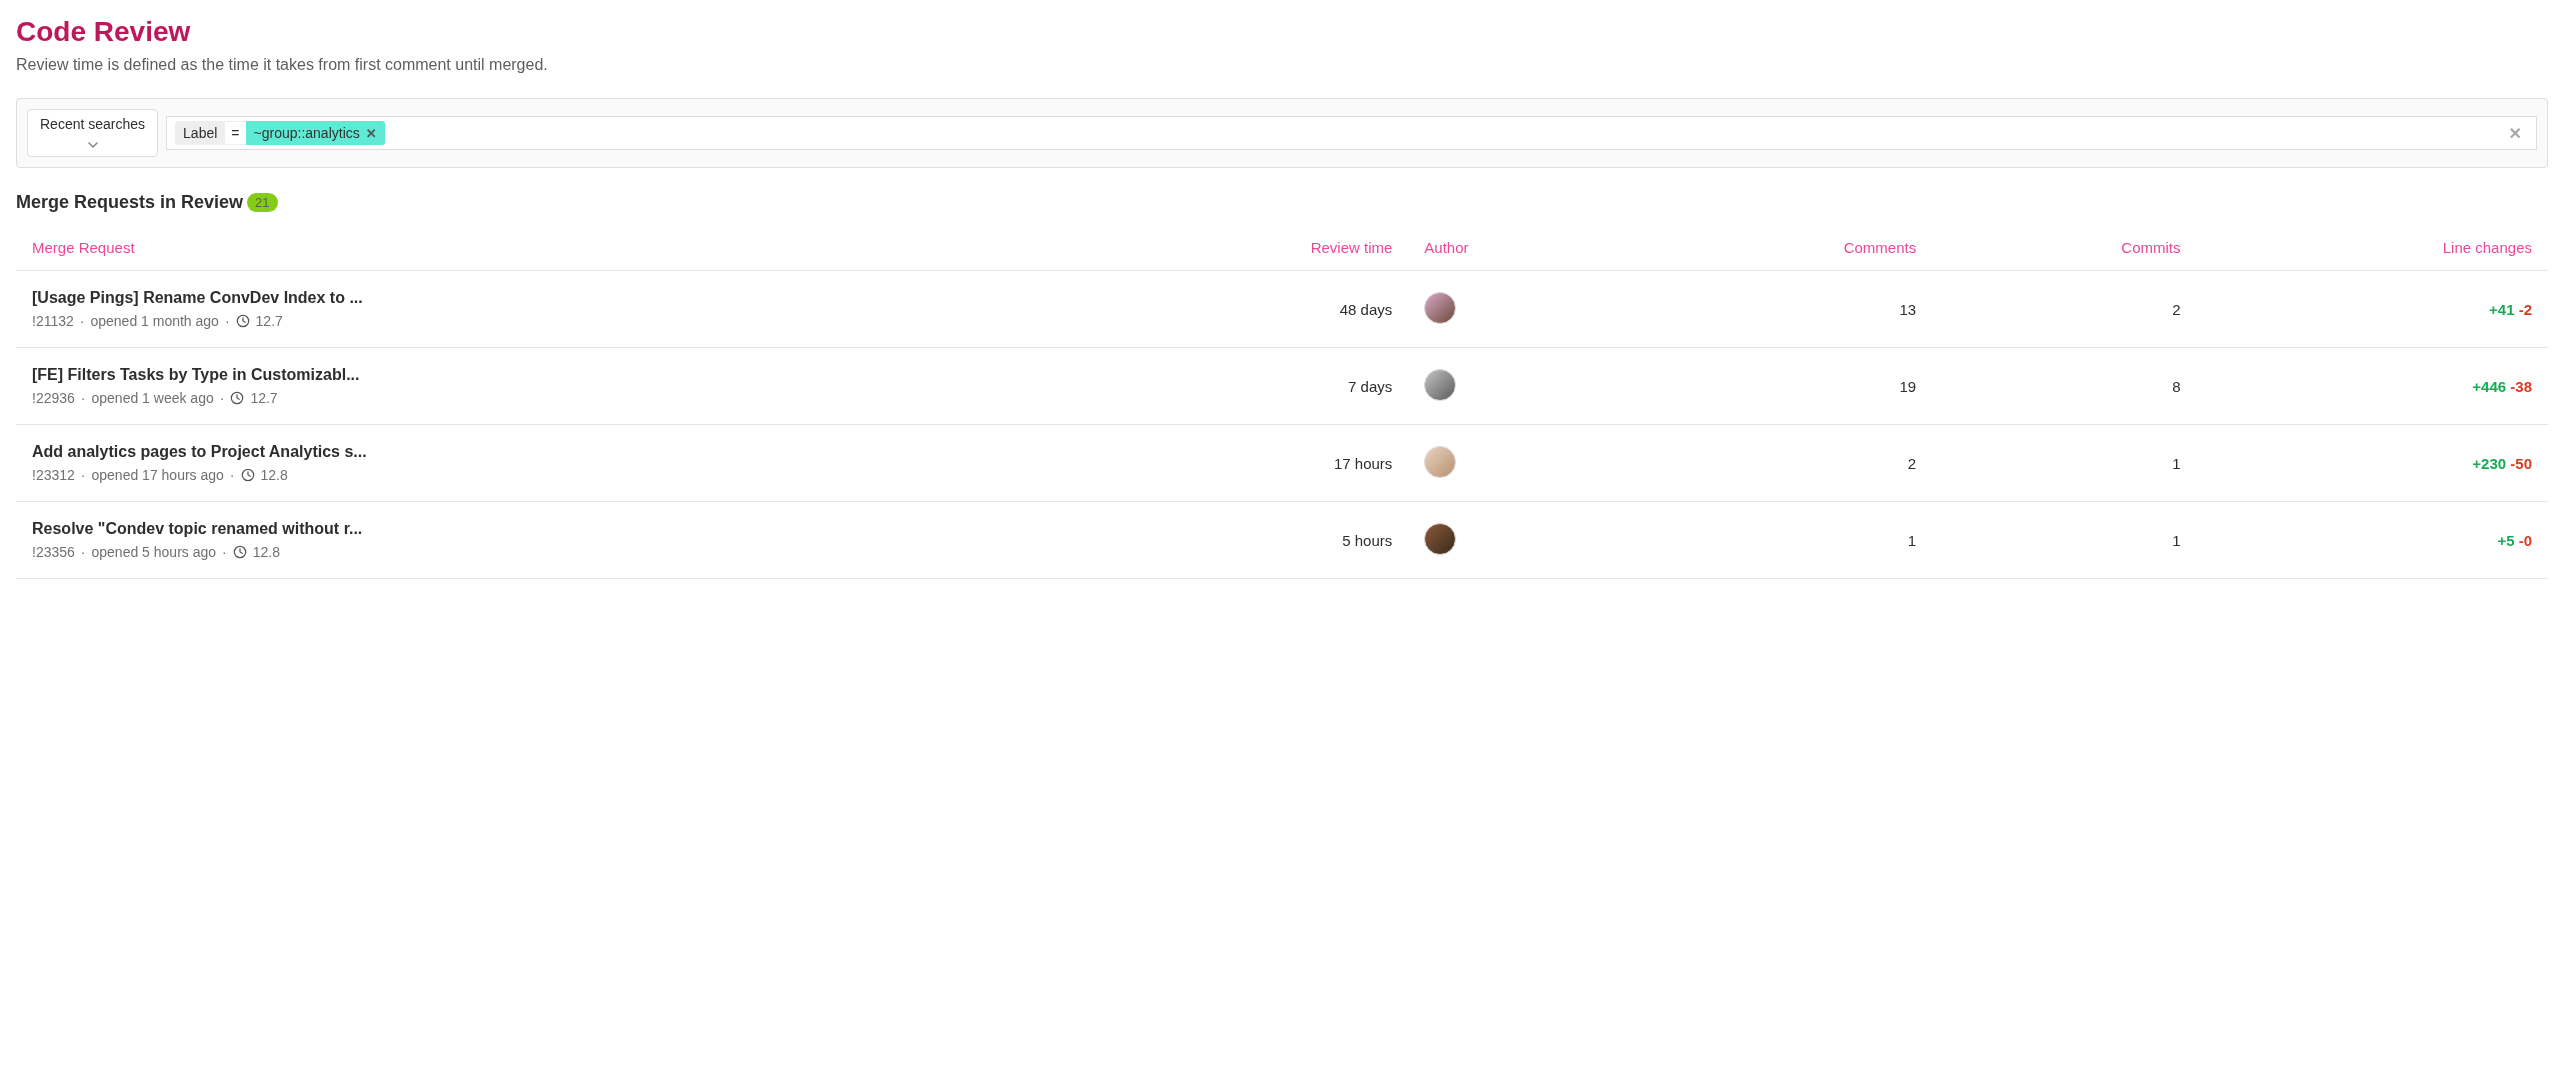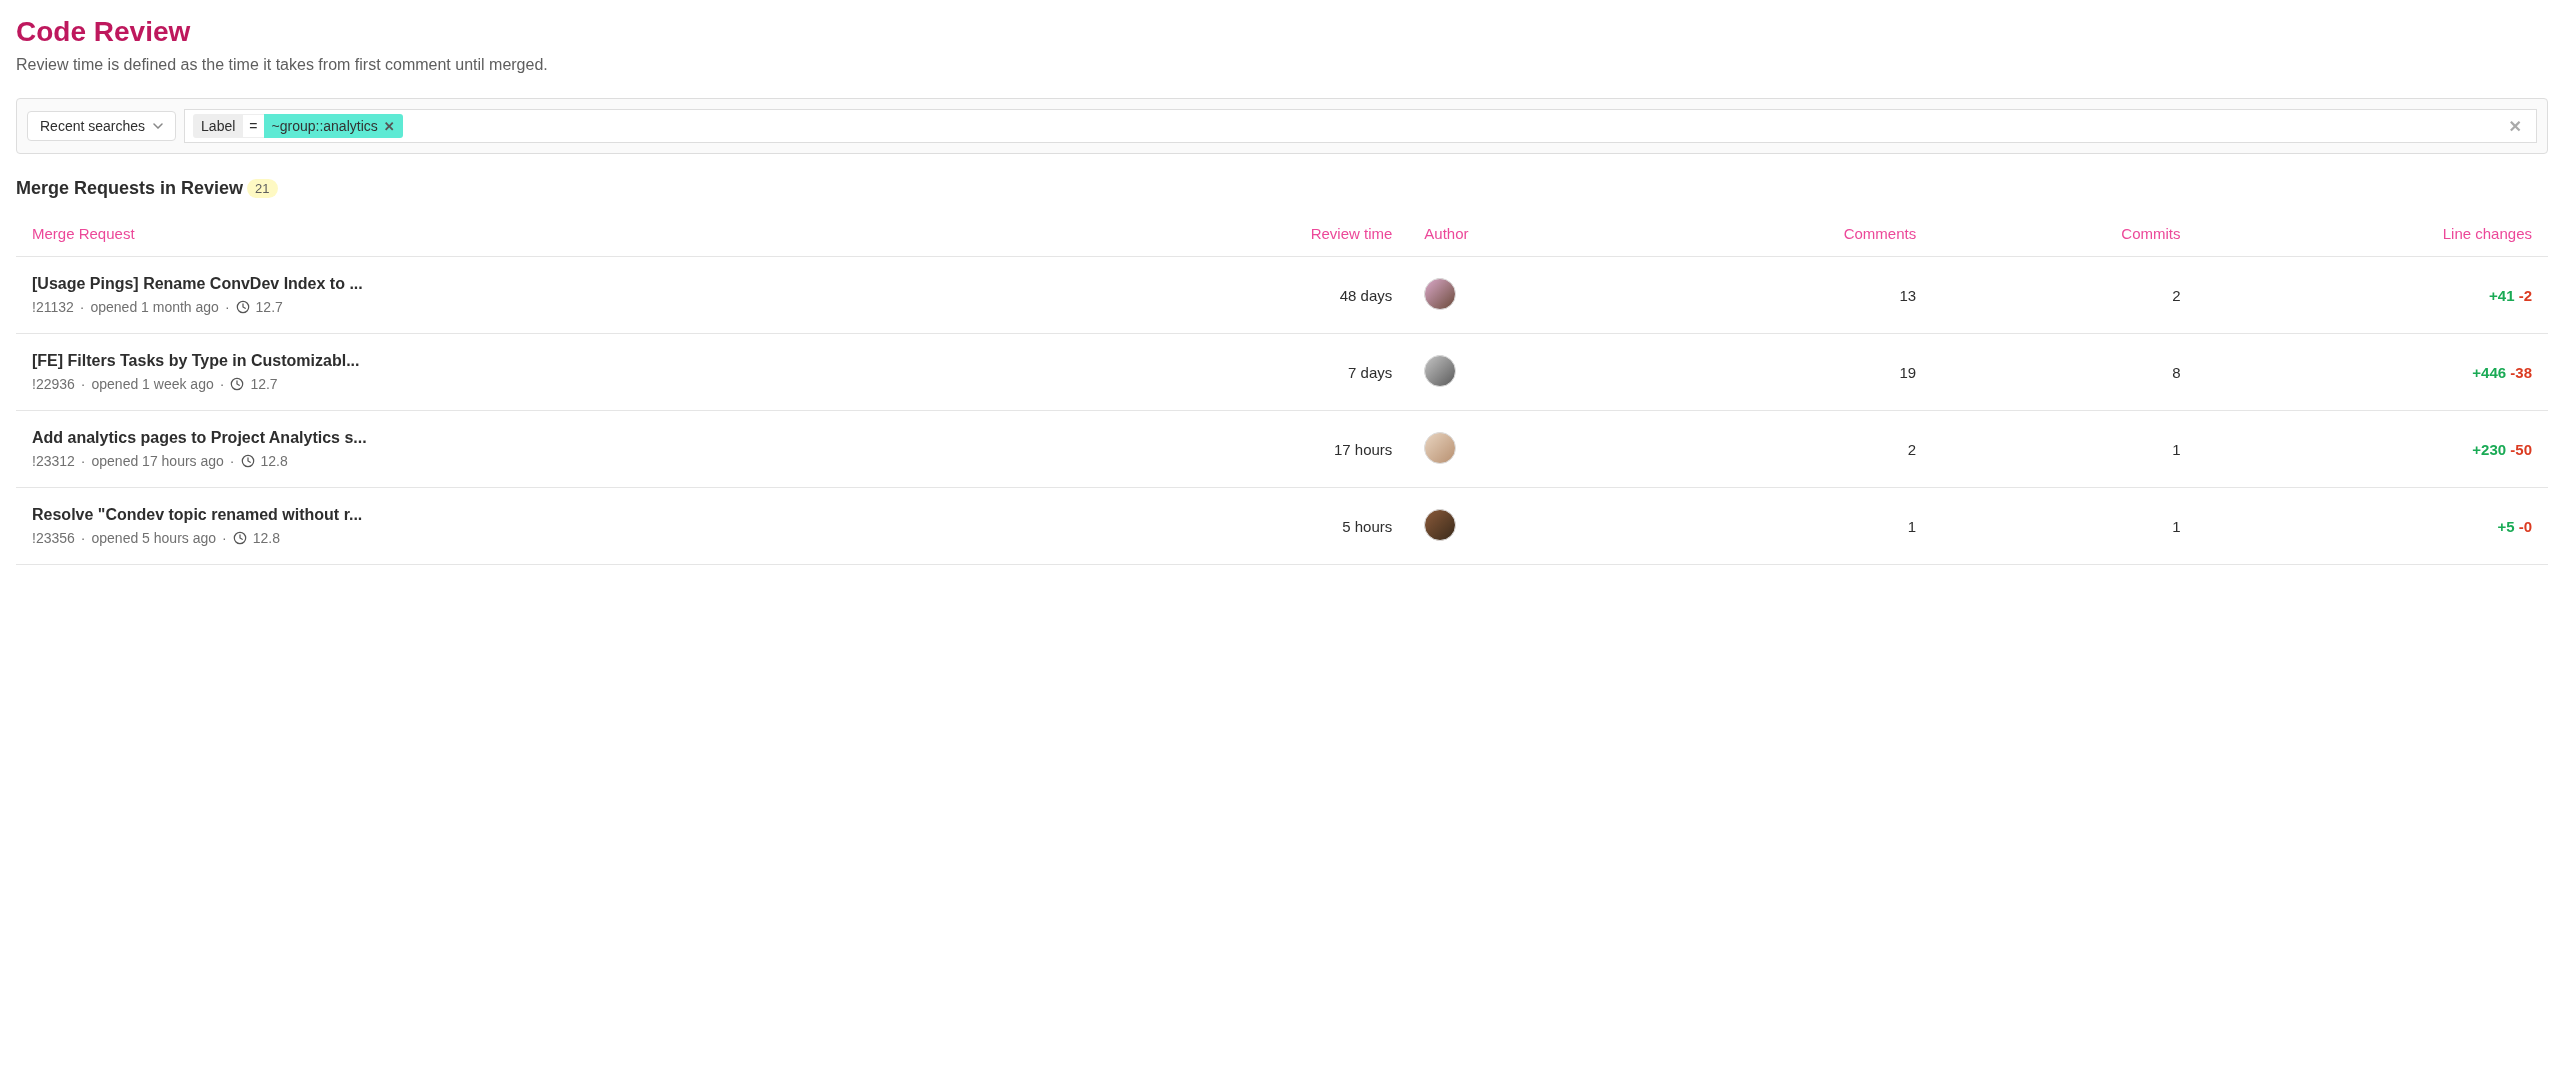--- a/index.html
+++ b/index.html
@@ -34,20 +34,21 @@
       background: #ffffff;
       border: 1px solid #dddddd;
       border-radius: 4px;
       padding: 6px 12px;
       display: flex;
       align-items: center;
       gap: 8px;
       cursor: pointer;
       font-size: 14px;
       color: #2e2e2e;
+      flex-direction: column;
     }
     .chevron-down {
       width: 10px;
       height: 10px;
       display: inline-flex;
       align-items: center;
       justify-content: center;
     }
     .filter-input {
       flex: 1;
@@ -106,21 +107,21 @@
       align-items: center;
       gap: 4px;
       margin-bottom: 12px;
     }
     .section-title {
       font-size: 18px;
       font-weight: 700;
       color: #2e2e2e;
     }
     .badge {
-      background: #fef9c3;
+      background: #84cc16;
       color: #5e5e5e;
       font-size: 13px;
       padding: 2px 8px;
       border-radius: 10px;
     }
     table {
       width: 100%;
       border-collapse: collapse;
     }
     th {

